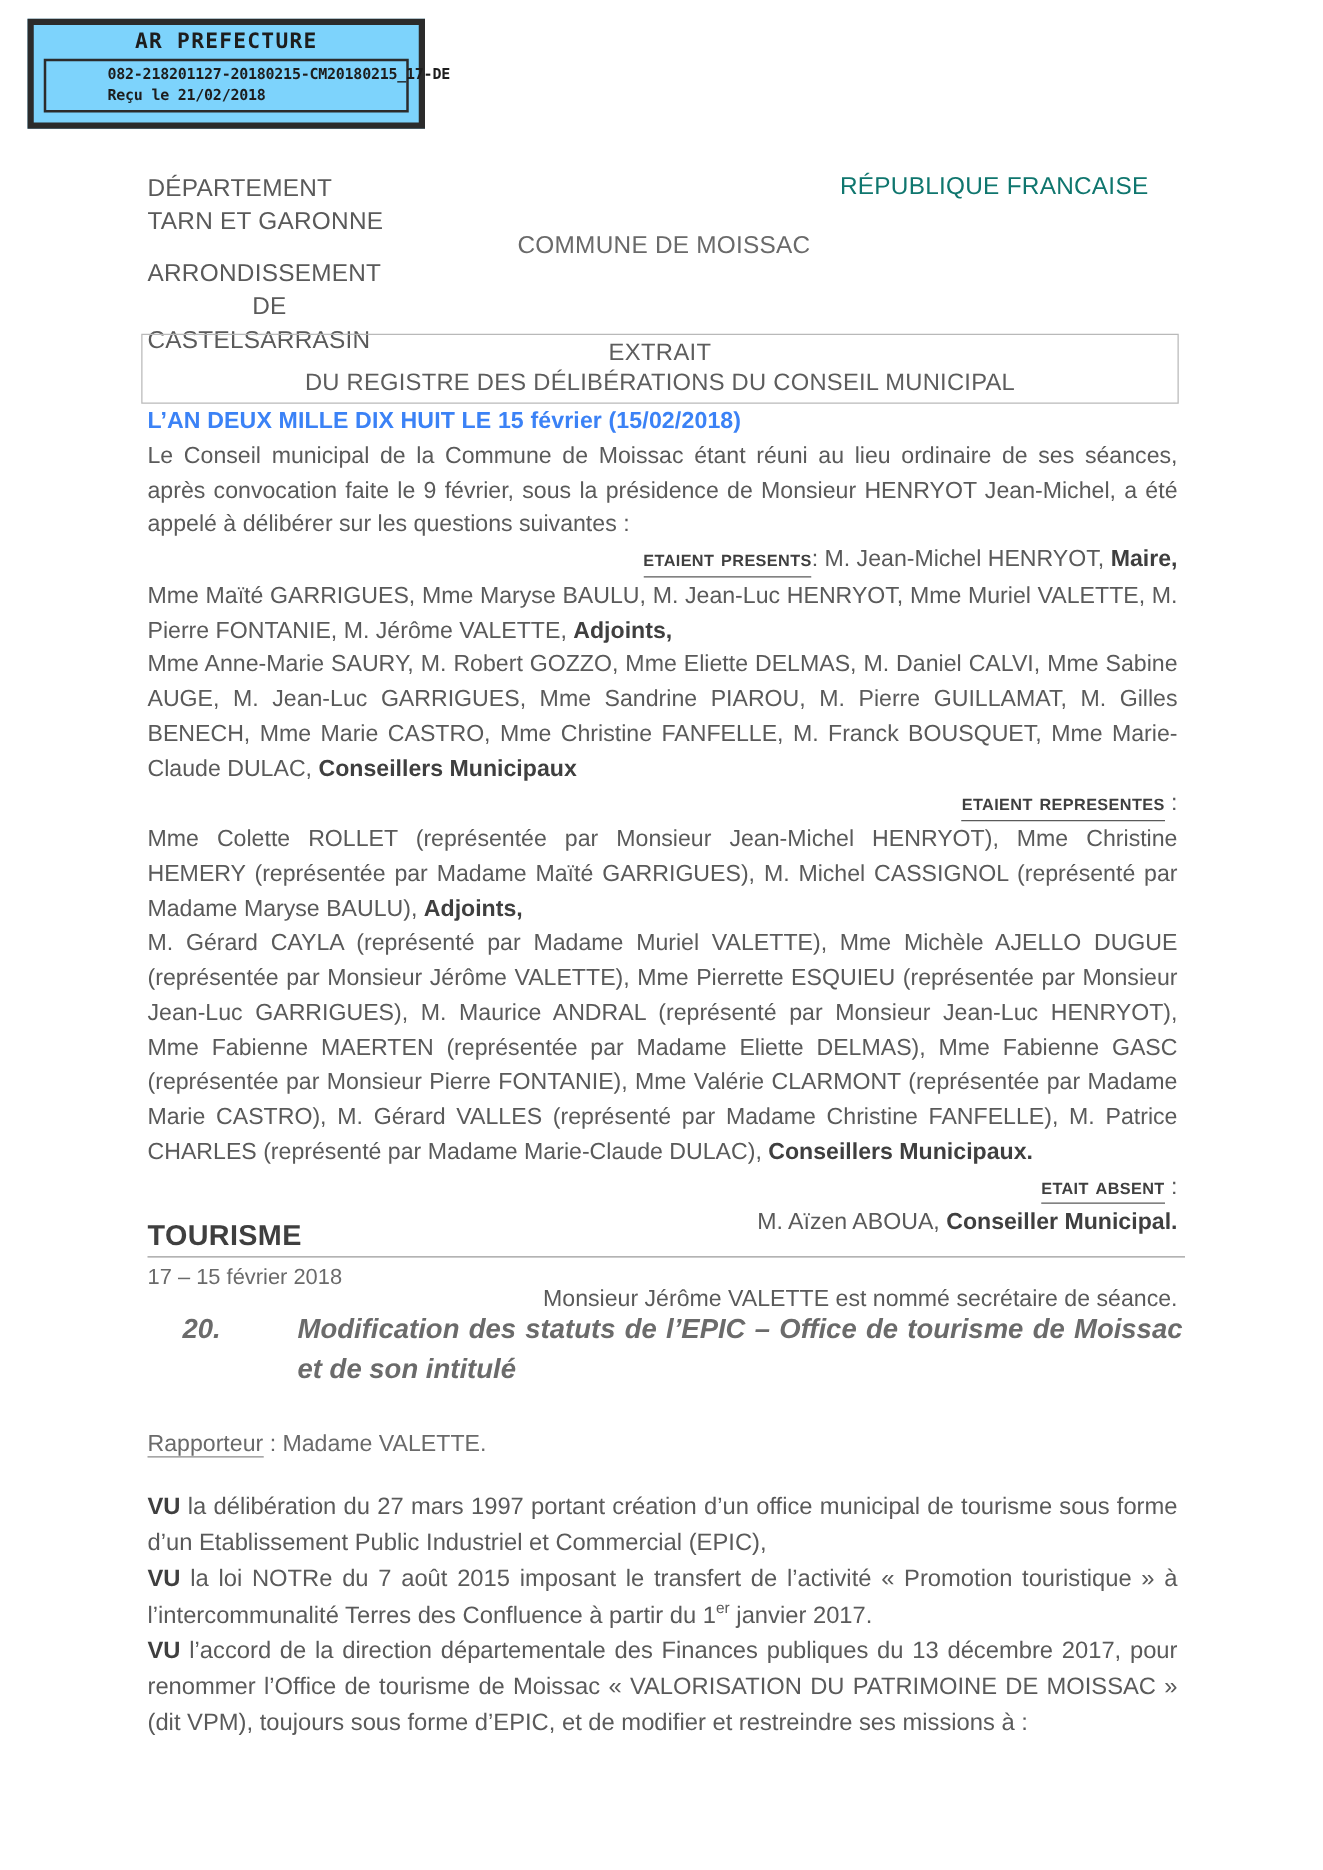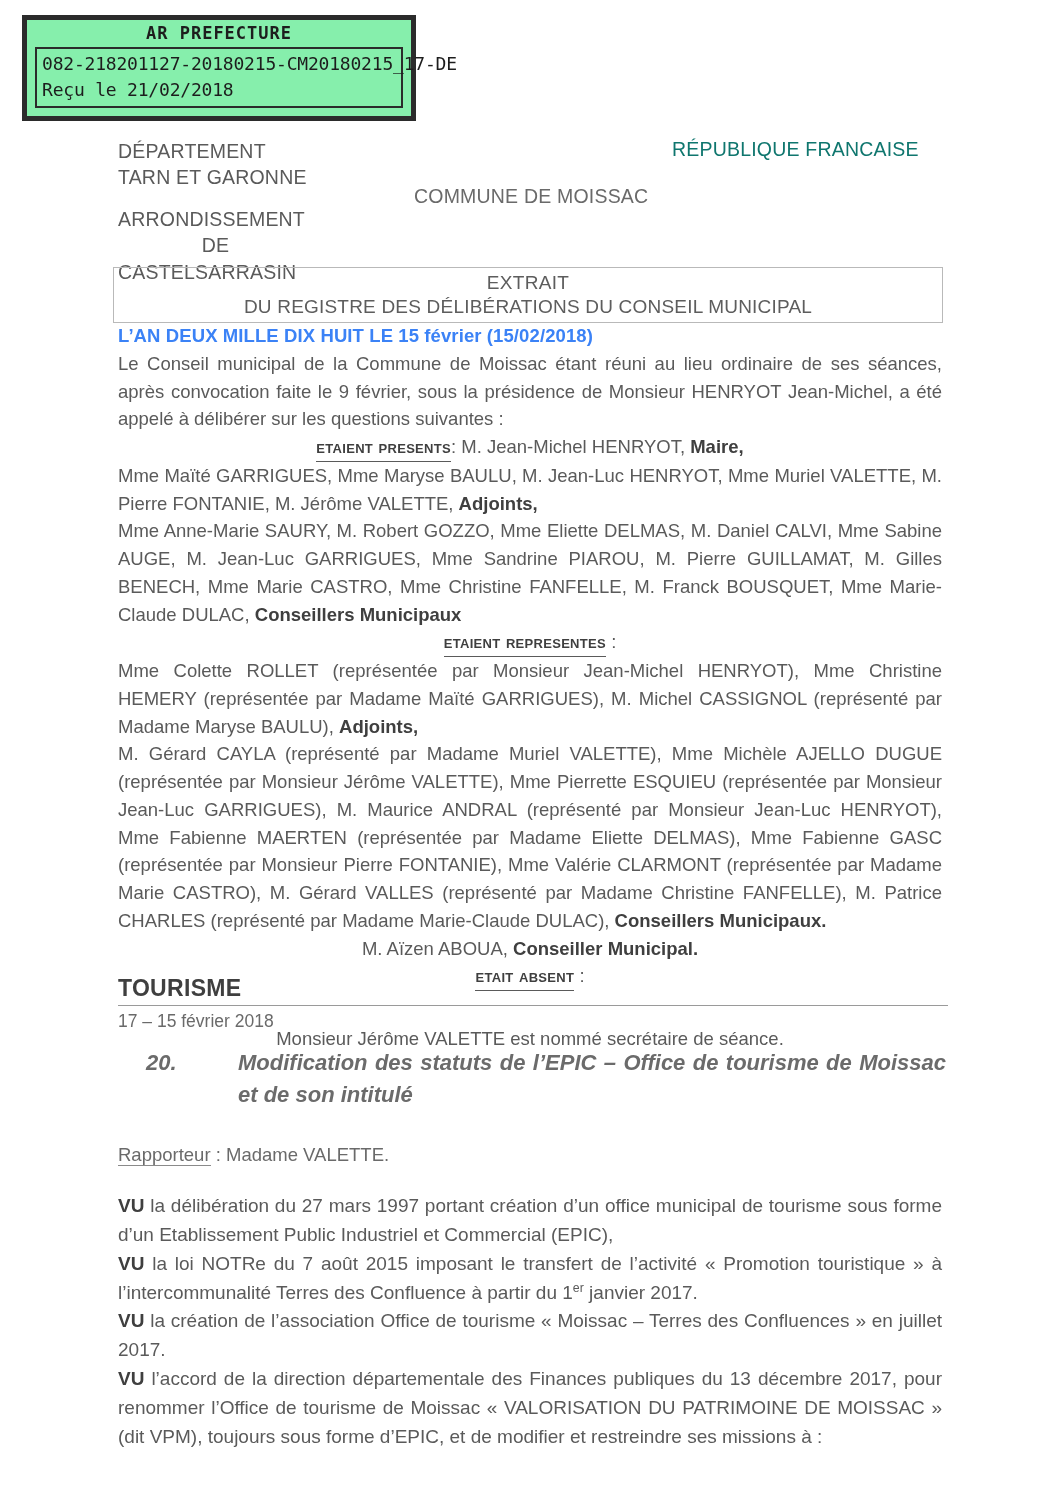--- a/index.html
+++ b/index.html
@@ -14,48 +14,49 @@
     font-family: "Liberation Sans", sans-serif;
     color: #4a4a4a;
     overflow: hidden;
   }
 
   
   .stamp {
     position: absolute;
     left: 22px;
     top: 15px;
-    width: 394px;
+    width: 318px;
     border: 5px solid #2b2b2b;
-    background: #86efac;
+    background: #7dd3fc;
     box-sizing: border-box;
     padding: 4px 8px 8px 8px;
   }
   .stamp-title {
     text-align: center;
     font-family: "DejaVu Sans Mono", monospace;
     font-size: 17px;
     font-weight: bold;
     color: #1d1d1d;
     letter-spacing: 1px;
     line-height: 1.15;
     margin-bottom: 3px;
   }
   .stamp-box {
     border: 2px solid #2b2b2b;
     padding: 2px 5px 3px 5px;
   }
   .stamp-line {
     font-family: "DejaVu Sans Mono", monospace;
-    font-size: 18px;
-    font-weight: normal;
+    font-size: 12px;
+    font-weight: bold;
     color: #1d1d1d;
     line-height: 1.45;
     white-space: nowrap;
     letter-spacing: -0.2px;
+    margin-left: 44px;
   }
 
   
   .header {
     position: absolute;
     left: 0;
     top: 130px;
     width: 854px;
     height: 150px;
   }
@@ -133,21 +134,21 @@
     text-align: justify;
   }
   .body-text p { margin: 0; }
   .lead {
     font-weight: bold;
     color: #3b82f6;
     text-align: left;
     letter-spacing: 0.1px;
   }
   .para { text-align: justify; }
-  .para-left { text-align: center; }
+  .para-left { text-align: right; }
   b, .bold { font-weight: bold; color: #3f3f3f; }
 
   .sc-head {
     font-variant: small-caps;
     text-transform: lowercase;
     font-weight: bold;
     color: #3f3f3f;
     letter-spacing: 0.3px;
   }
   .sc-underline {
@@ -282,25 +283,25 @@
 
   <p class="para">
     <span>Mme Colette ROLLET (représentée par Monsieur Jean-Michel HENRYOT), Mme Christine HEMERY (représentée par Madame Maïté GARRIGUES), M. Michel CASSIGNOL (représenté par Madame Maryse BAULU), </span><span class="bold">Adjoints,</span>
   </p>
 
   <p class="para">
     <span>M. Gérard CAYLA (représenté par Madame Muriel VALETTE), Mme Michèle AJELLO DUGUE (représentée par Monsieur Jérôme VALETTE), Mme Pierrette ESQUIEU (représentée par Monsieur Jean-Luc GARRIGUES), M. Maurice ANDRAL (représenté par Monsieur Jean-Luc HENRYOT),  Mme Fabienne MAERTEN (représentée par Madame Eliette DELMAS), Mme Fabienne GASC (représentée par Monsieur Pierre FONTANIE), Mme Valérie CLARMONT (représentée par Madame Marie CASTRO), M. Gérard VALLES (représenté par Madame Christine FANFELLE), M. Patrice CHARLES (représenté par Madame Marie-Claude DULAC), </span><span class="bold">Conseillers Municipaux.</span>
   </p>
 
   <p class="para-left">
+    <span class="sc-head sc-underline">Etait absent</span><span> :</span>
+  </p>
+
+  <p class="para-left">
     <span>M. Aïzen ABOUA, </span><span class="bold">Conseiller Municipal.</span>
-  </p>
-
-  <p class="para-left">
-    <span class="sc-head sc-underline">Etait absent</span><span> :</span>
   </p>
 
   <div class="spacer-md"></div>
 
   <p class="para-left">Monsieur Jérôme VALETTE est nommé secrétaire de séance.</p>
 </div>
 
 <div class="tourisme-wrap">
   <div class="tourisme-title">TOURISME</div>
   <hr class="tourisme-rule">
@@ -316,19 +317,16 @@
   </div>
 
   <div class="vu-block">
     <p>
       <span class="vu">VU</span><span> la délibération du 27 mars 1997 portant création d’un office municipal de tourisme sous forme d’un Etablissement Public Industriel et Commercial (EPIC),</span>
     </p>
     <p>
       <span class="vu">VU</span><span> la loi NOTRe du 7 août 2015 imposant le transfert de l’activité « Promotion touristique » à l’intercommunalité Terres des Confluence à partir du 1</span><sup>er</sup><span> janvier 2017.</span>
     </p>
     <p>
-      <span class="vu">VU</span><span> la création de l’association Office de tourisme « Moissac – Terres des Confluences » en juillet 2017.</span>
-    </p>
-    <p>
       <span class="vu">VU</span><span> l’accord de la direction départementale des Finances publiques du 13 décembre 2017, pour renommer l’Office de tourisme de Moissac « VALORISATION DU PATRIMOINE DE MOISSAC » (dit VPM), toujours sous forme d’EPIC, et de modifier et restreindre ses missions à :</span>
     </p>
   </div>
 </div>
 
 </body></html>

